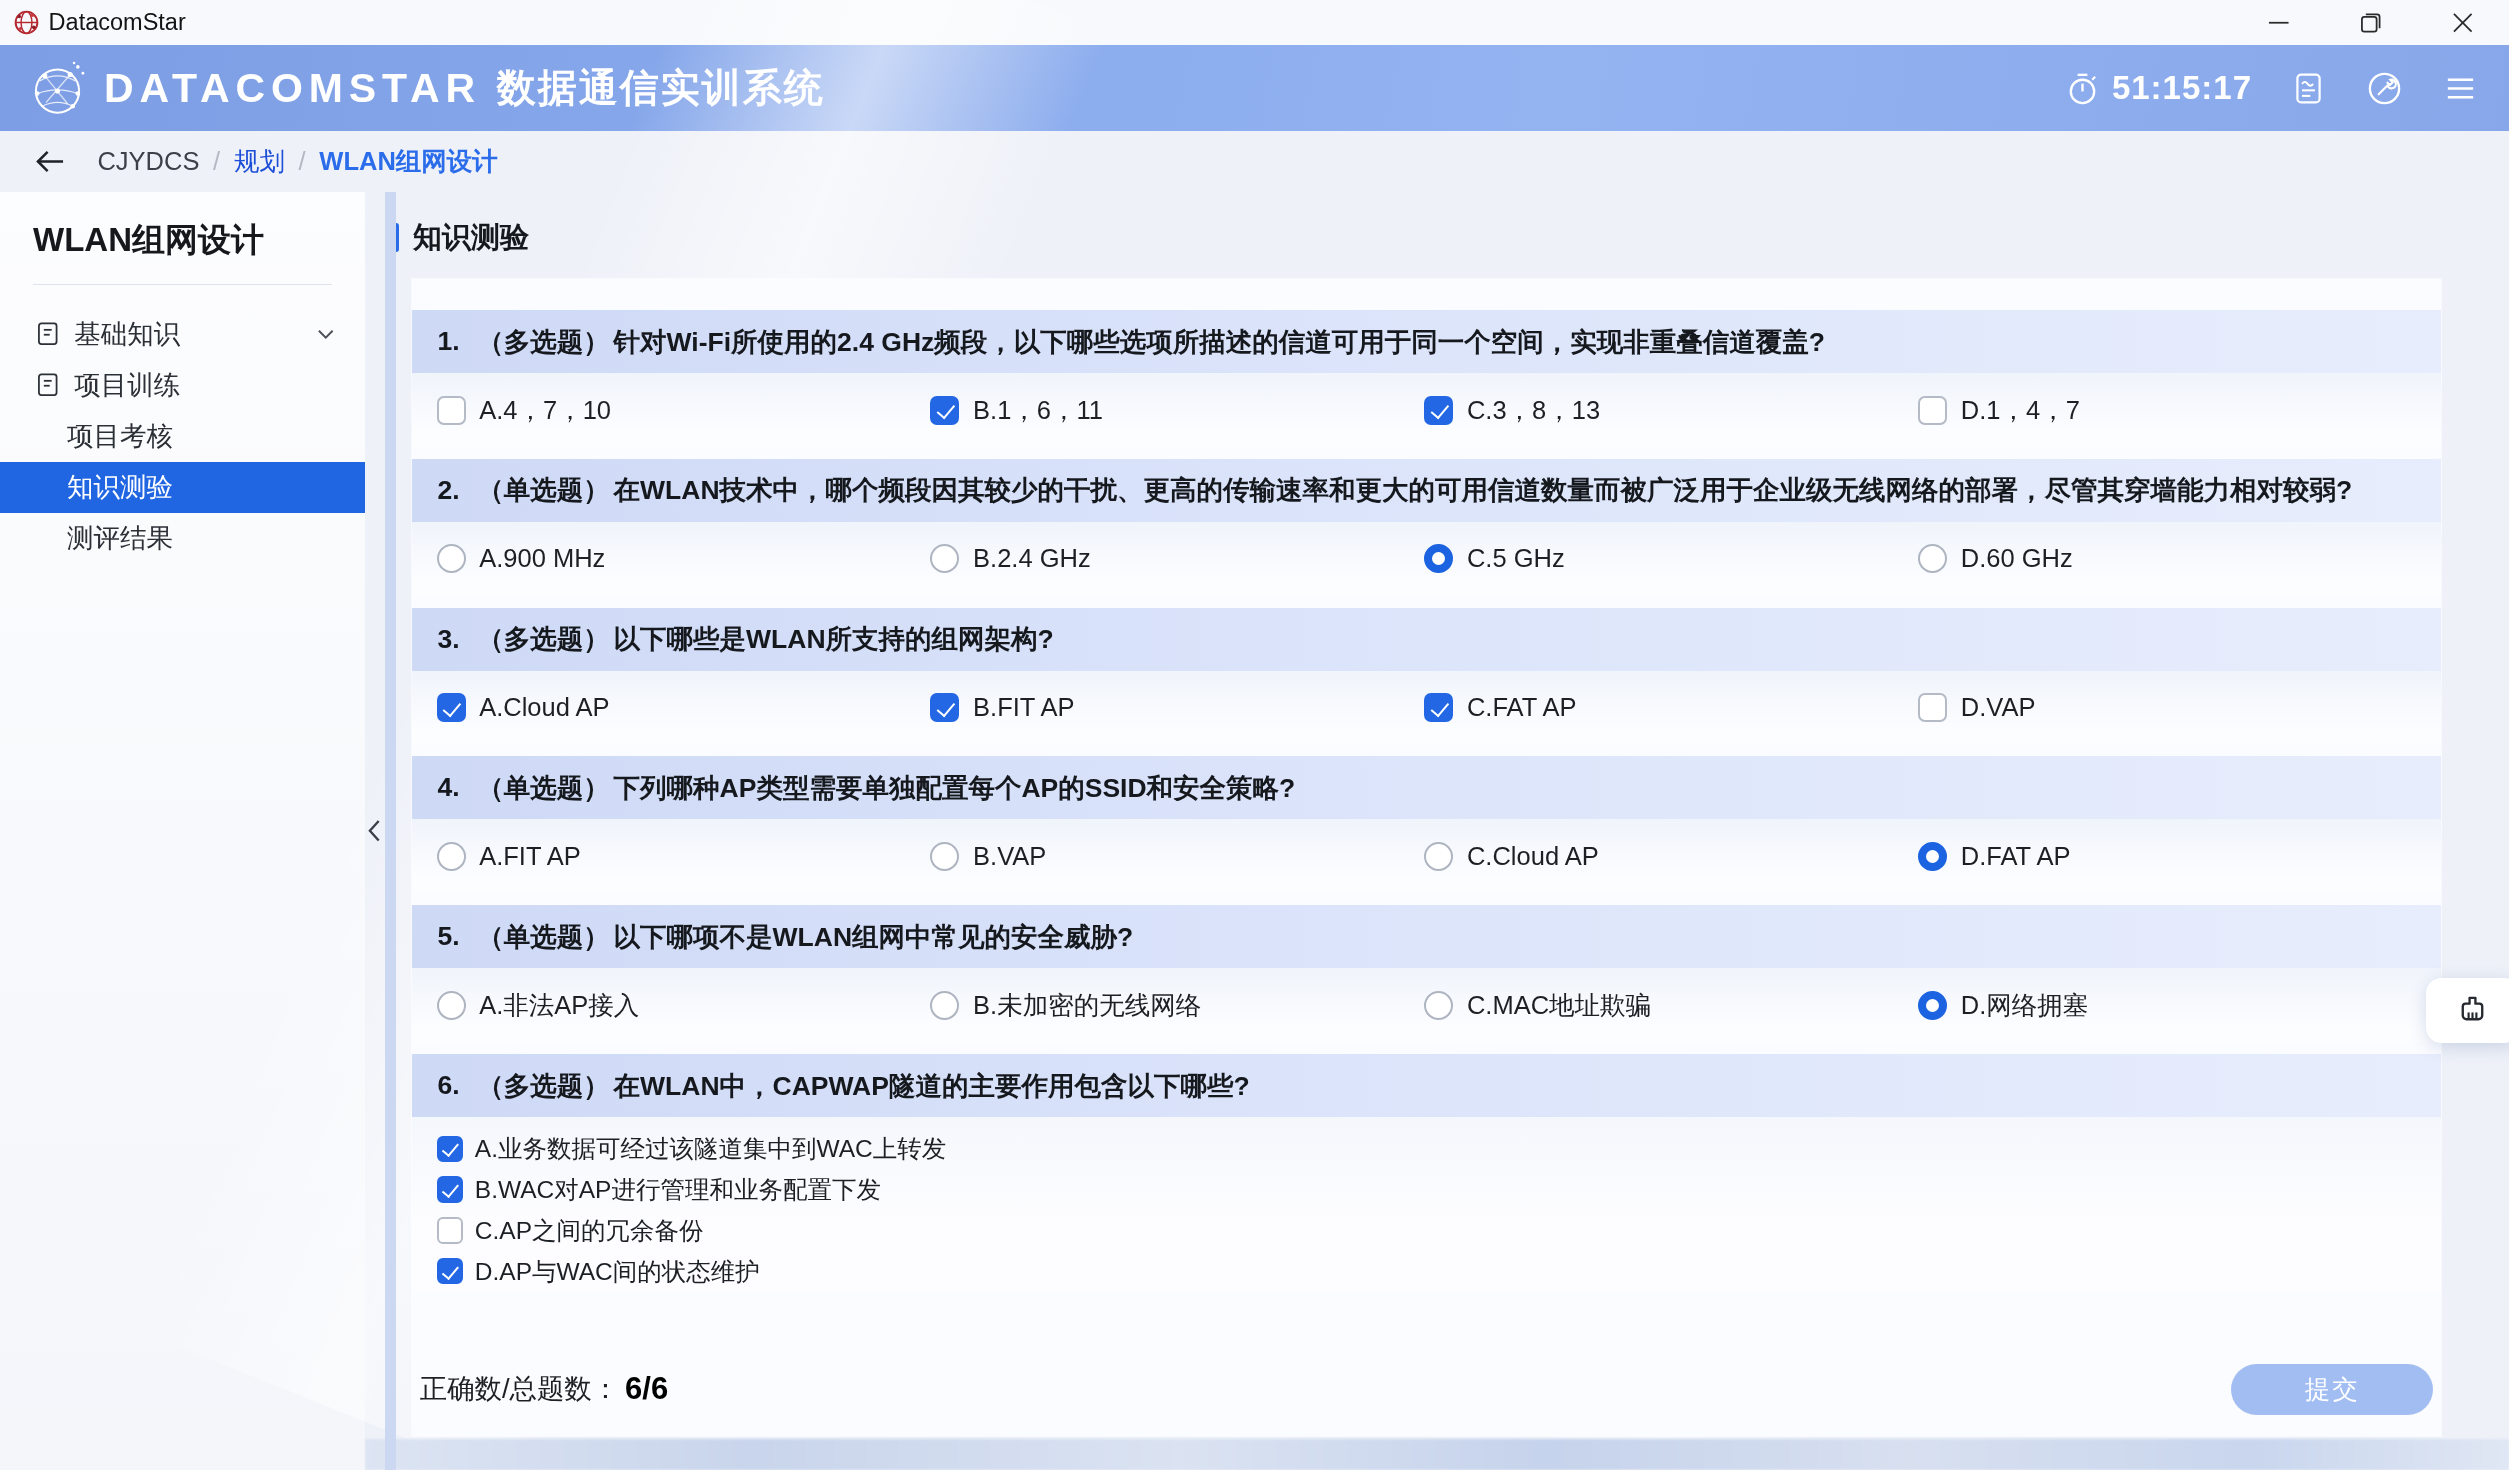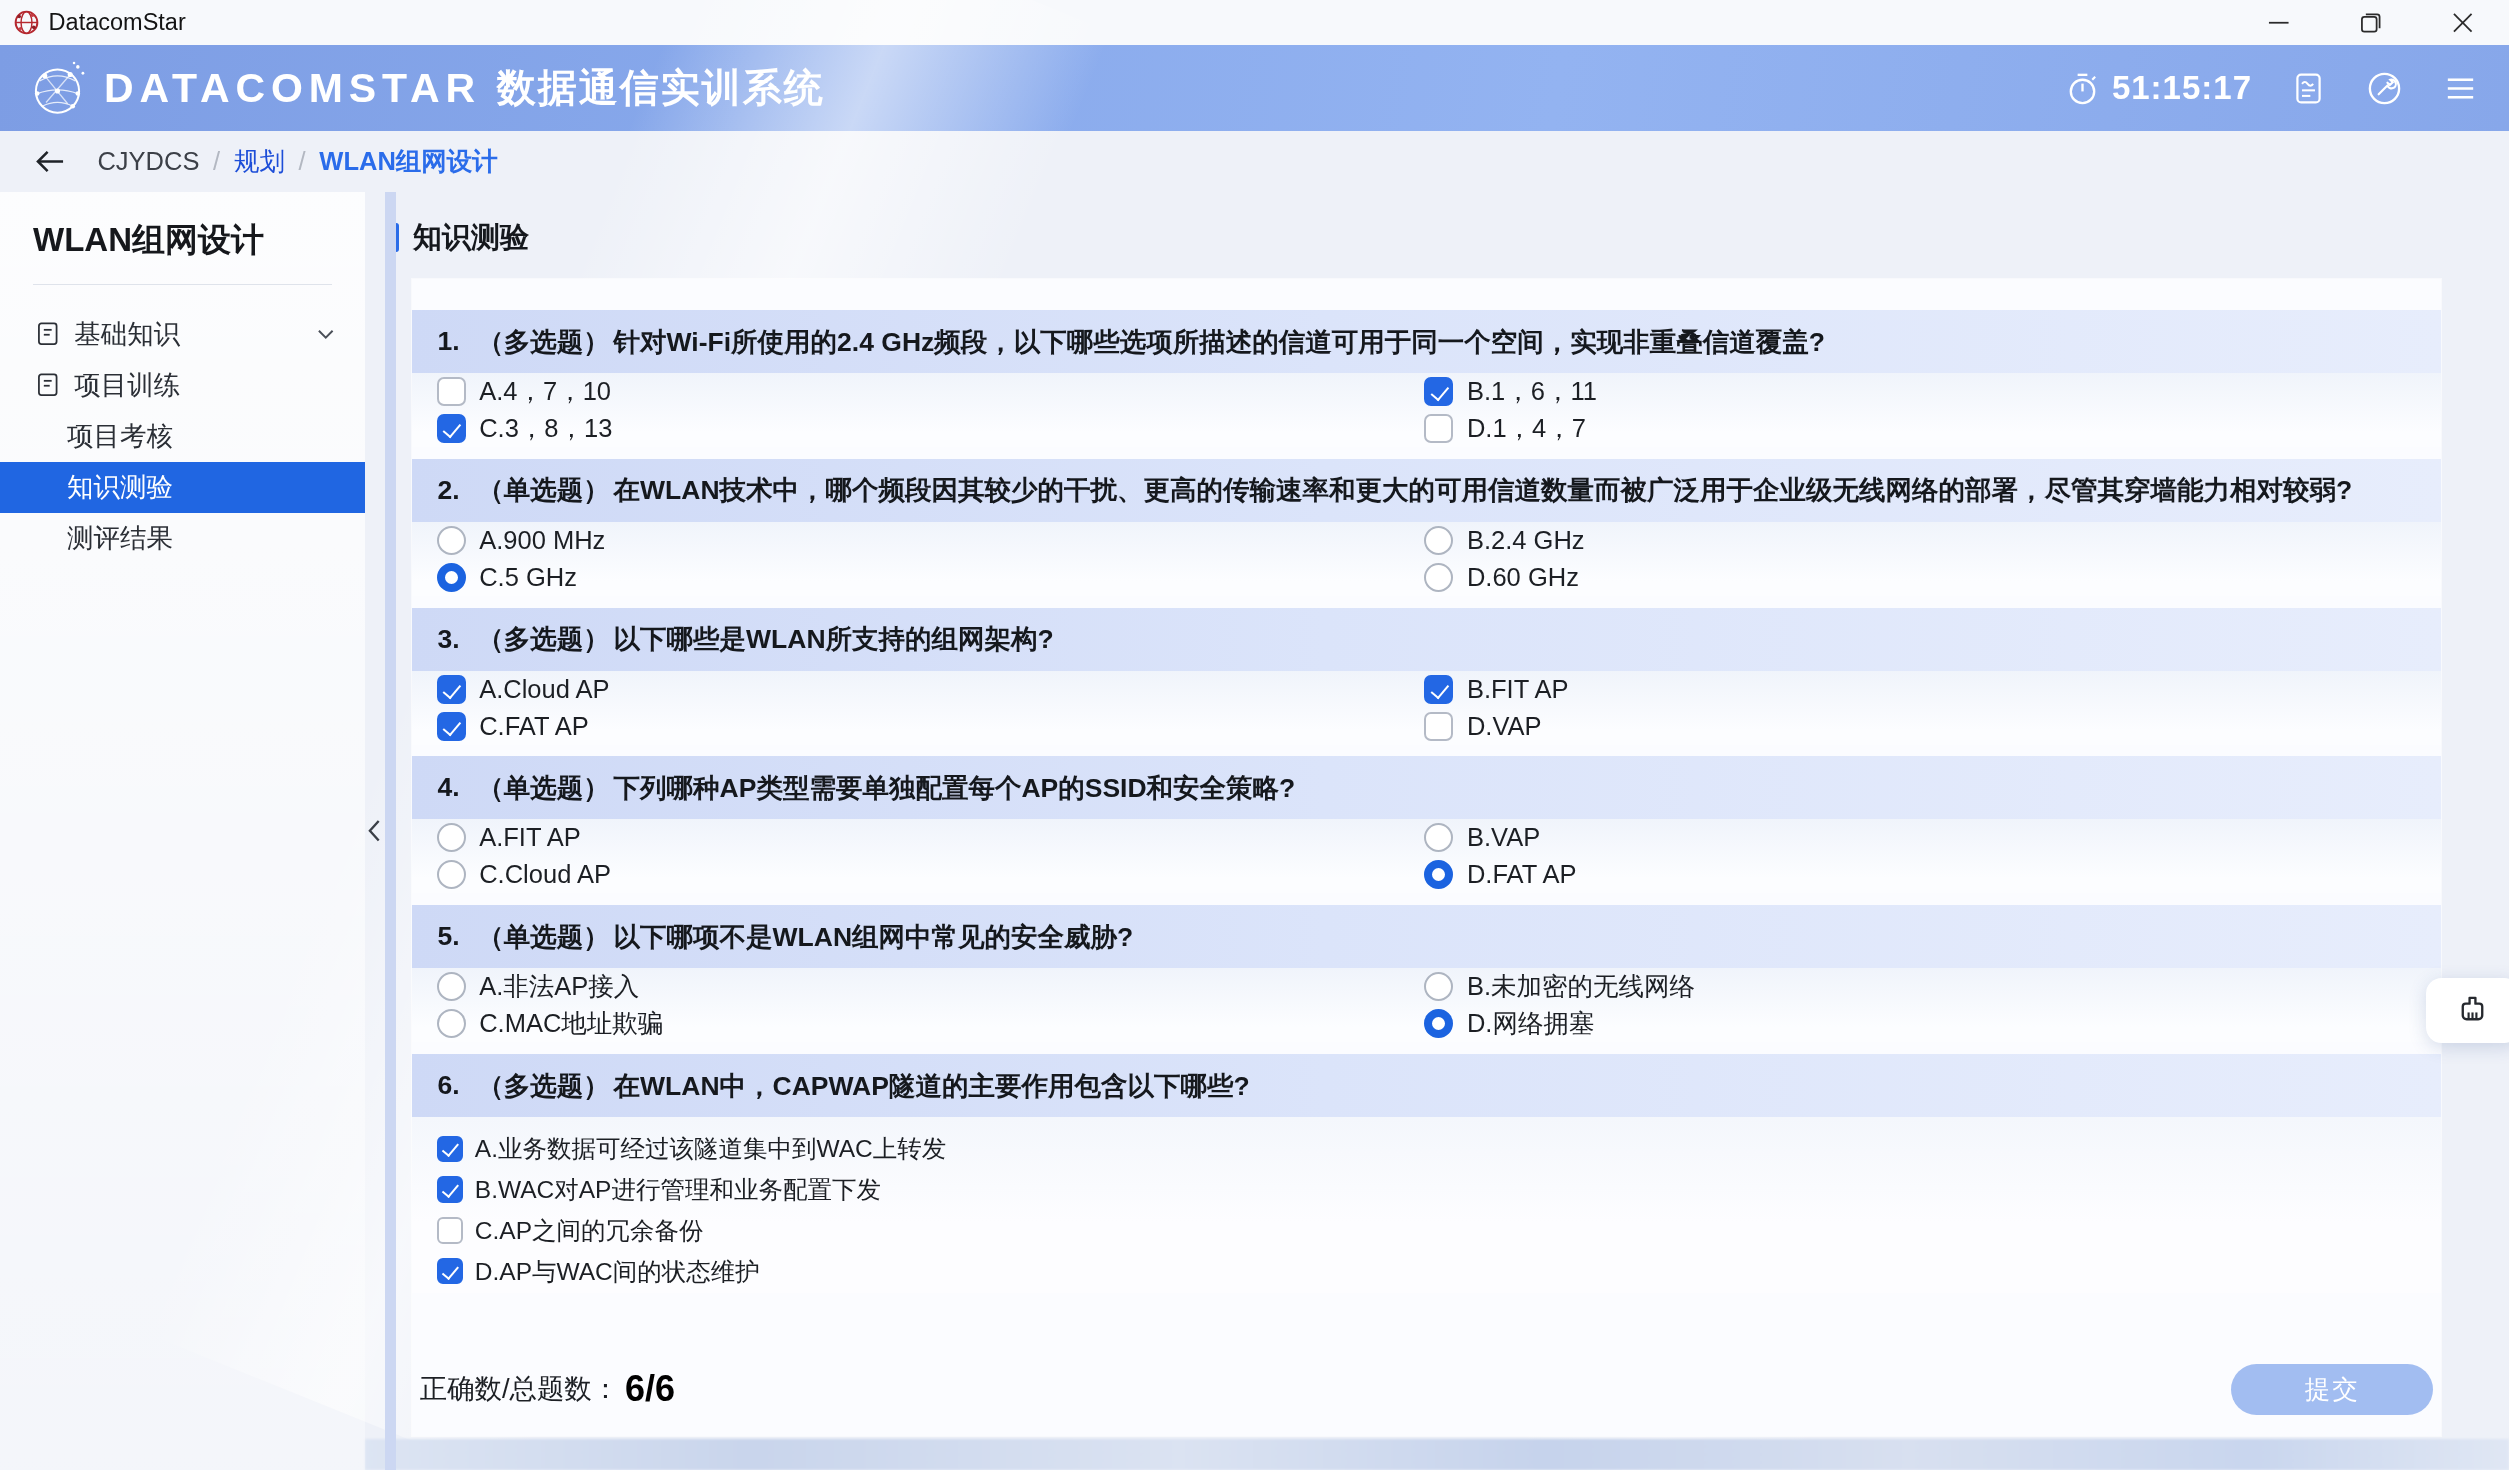--- a/index.html
+++ b/index.html
@@ -59,39 +59,39 @@
   .section-title { font-size:29px; font-weight:700; color:#15181d; margin-left:13.7px; }
 
   .panel { margin:21.6px 69px 0 47px; width:2029px; background:#fbfcff; min-height:1157px; position:relative;
     box-shadow:0 0 0 1px rgba(255,255,255,.6); }
   .q-list { padding-top:31px; }
   .question { margin-bottom:11.8px; }
   .q-banner { min-height:63px; display:flex; align-items:center; padding:9.8px 25.5px; font-weight:700; font-size:26.5px; color:#15181d;
     background:linear-gradient(90deg,#ced9f6 0%,#dbe4fa 45%,#e7edfc 100%); }
   .q-num { margin-right:17.6px; }
   .q-type { margin-right:3.9px; }
-  .opts-row { display:grid; grid-template-columns:repeat(2,1fr); align-items:center; height:74px; padding:0 29px 0 24.5px;
+  .opts-row { display:grid; grid-template-columns:repeat(4,1fr); align-items:center; height:74px; padding:0 29px 0 24.5px;
     background:linear-gradient(180deg,#f0f4fb 0%,#fcfdff 80%); }
   .opts-col { display:flex; flex-direction:column; gap:8.8px; padding:15.7px 29px 5.9px 24.5px;
     background:linear-gradient(180deg,#f4f7fc 0%,#fdfdff 60%); }
   .option { display:flex; align-items:center; gap:13.7px; font-size:25.5px; color:#1c1f24; cursor:default; }
   .opts-col .option { font-size:24.5px; gap:11.8px; height:32px; }
 
   .cb { width:29px; height:29px; border-radius:6.9px; border:2px solid #b4bac6; background:#fff; position:relative; flex:none; }
   .cb.on { background:#2367e4; border-color:#2367e4; }
   .cb.on::after { content:""; position:absolute; left:8.8px; top:3.9px; width:7.8px; height:14.7px;
     border-right:2.9px solid #fff; border-bottom:2.9px solid #fff; transform:rotate(40deg); }
   .opts-col .cb { width:26.5px; height:26.5px; border-radius:5.9px; }
   .opts-col .cb.on::after { left:7.8px; top:2.9px; width:6.9px; height:13.7px; }
   .rd { width:29px; height:29px; border-radius:50%; border:2px solid #aeb5c1; background:#fff; flex:none; }
   .rd.on { border:8.8px solid #1b63e0; }
 
   .panel-footer { position:absolute; left:0; right:0; bottom:17.6px; height:59px; display:flex; align-items:center; padding:0 7.8px; }
   .score-label { font-size:27.4px; color:#1c1f24; }
-  .score-value { font-size:36px; font-weight:700; color:#000; margin-left:5.9px; }
+  .score-value { font-size:31px; font-weight:700; color:#000; margin-left:5.9px; }
   .submit-btn { margin-left:auto; width:202px; height:51px; border:none; border-radius:25.5px; background:#a2bdf1;
     color:#fff; font-size:25.5px; font-family:inherit; letter-spacing:2px; }
 
   .float-clean { position:absolute; right:-9.8px; top:786px; width:94px; height:65px; background:#fff; border-radius:15.7px;
     box-shadow:0 3.9px 17.6px rgba(40,70,140,.18); display:flex; align-items:center; justify-content:center; z-index:5; }
 
   .bottom-strip { position:absolute; left:365px; right:0; bottom:0; height:31px;
     background:linear-gradient(90deg,#dde5f3,#c9d5ec 18%,#dbe3f2 38%,#c6d3ec 55%,#d8e0f0 72%,#c9d6ee 88%,#e0e7f4);
     filter:blur(1px); }
   svg { display:block; }

